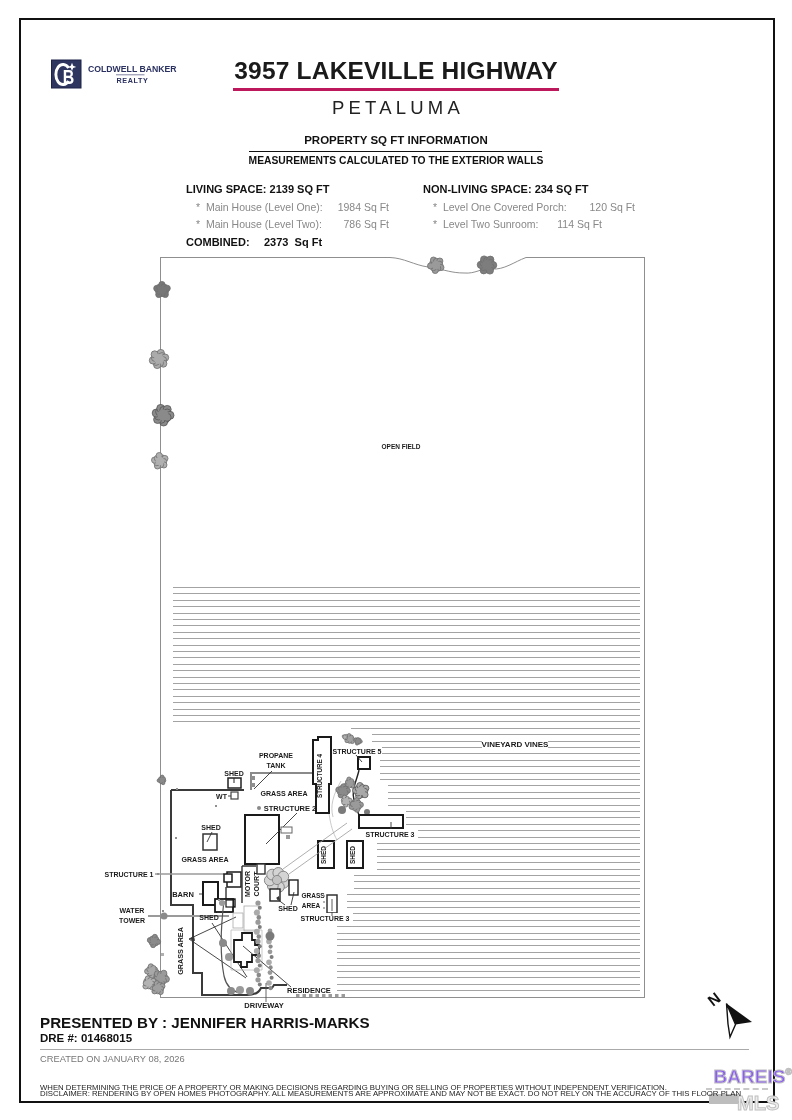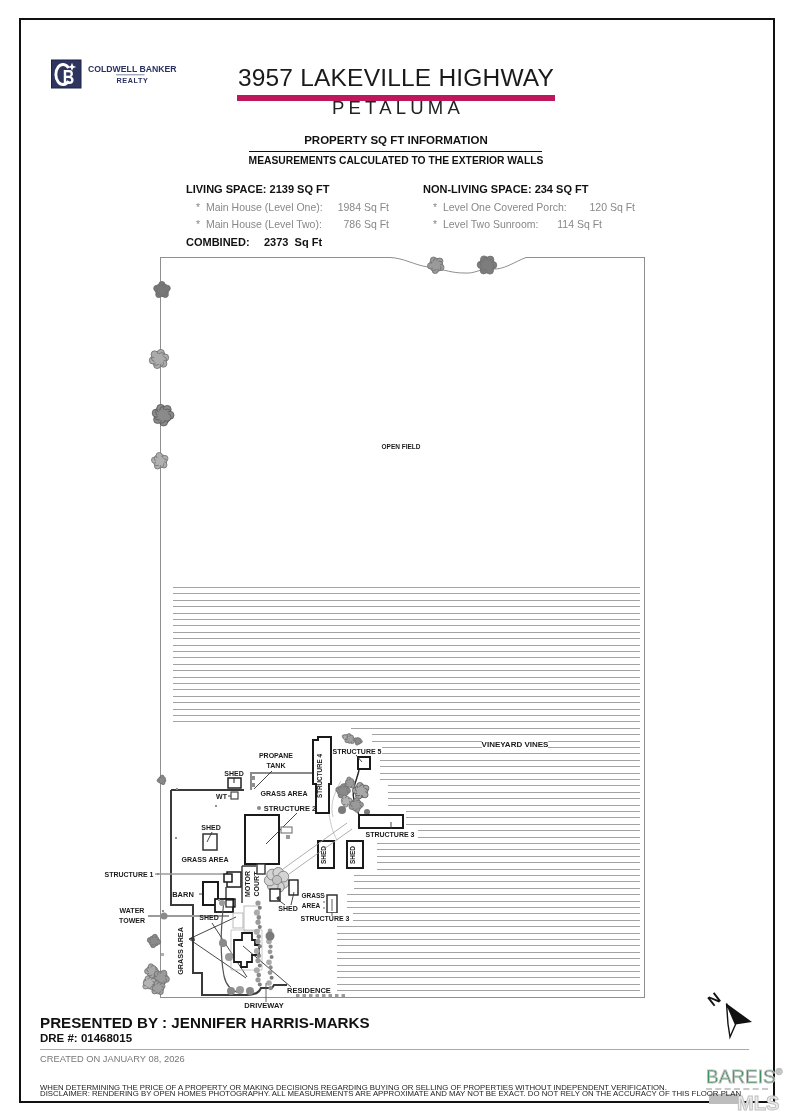--- a/index.html
+++ b/index.html
@@ -19,21 +19,21 @@
   <text x="22.7" y="32.2" font-size="20.5" font-weight="bold" fill="#fff" textLength="11.5" lengthAdjust="spacingAndGlyphs">B</text>
 
   <path d="M32,10.7 L33.2,13.7 L36.2,14.9 L33.2,16.1 L32,19.1 L30.8,16.1 L27.8,14.9 L30.8,13.7 Z" fill="#fff"></path>
 
   <text x="48" y="20" font-size="8.7" font-weight="bold" fill="#2a3160" letter-spacing="0">COLDWELL BANKER</text>
   <line x1="76" y1="22.8" x2="104.5" y2="22.8" stroke="#2a3160" stroke-width="0.6"></line>
   <text x="76.5" y="30.5" font-size="7.2" font-weight="bold" fill="#2a3160" letter-spacing="0.6">REALTY</text>
 </svg>
 
 <div class="abs" style="left:0; top:57px; width:792px; text-align:center;">
-  <span style="display:inline-block; font-size:24.5px; font-weight:normal; color:#1a1a1a; letter-spacing:0.2px; border-bottom:6px solid #be185d; padding:0 1px 3px 1px;margin-top:7px;">3957 LAKEVILLE HIGHWAY</span>
+  <span style="display:inline-block; font-size:24.5px; font-weight:bold; color:#1a1a1a; letter-spacing:0.2px; border-bottom:3px solid #be185d; padding:0 1px 3px 1px;">3957 LAKEVILLE HIGHWAY</span>
 </div>
 
 <div class="abs" style="left:2px; top:97px; width:792px; text-align:center; font-size:18.5px; color:#222; letter-spacing:4.2px;">PETALUMA</div>
 
 <div class="abs" style="left:0; top:134px; width:792px; text-align:center; font-size:11.5px; font-weight:bold; color:#111;">PROPERTY SQ FT INFORMATION</div>
 <div class="abs" style="left:249px; top:151px; width:293px; border-top:1.5px solid #111;"></div>
 <div class="abs" style="left:0; top:155px; width:792px; text-align:center; font-size:10.3px; font-weight:bold; color:#111;">MEASUREMENTS CALCULATED TO THE EXTERIOR WALLS</div>
 
 <div class="abs" style="left:186px; top:183px; font-size:11px; font-weight:bold; color:#111; white-space:nowrap;">LIVING SPACE: 2139 SQ FT</div>
 <div class="abs" style="left:196px; top:201px; font-size:10.5px; color:#888; white-space:nowrap;">*&nbsp;&nbsp;Main House (Level One):</div>
@@ -612,17 +612,17 @@
 <div class="abs" style="z-index:3; left:40px; top:1069px; font-size:7.8px; color:#222; white-space:nowrap;margin-top:20px;">DISCLAIMER: RENDERING BY OPEN HOMES PHOTOGRAPHY. ALL MEASUREMENTS ARE APPROXIMATE AND MAY NOT BE EXACT. DO NOT RELY ON THE ACCURACY OF THIS FLOOR PLAN</div>
 <div class="abs" style="z-index:3; left:40px; top:1083px; font-size:7.75px; color:#222; white-space:nowrap;">WHEN DETERMINING THE PRICE OF A PROPERTY OR MAKING DECISIONS REGARDING BUYING OR SELLING OF PROPERTIES WITHOUT INDEPENDENT VERIFICATION.</div>
 
 <svg class="abs" style="left:690px; top:980px;" width="102" height="70" viewBox="0 0 102 70">
   <text x="23" y="27" font-size="15.5" font-weight="bold" fill="#111" transform="rotate(-38 23 27)">N</text>
   <polygon points="36.5,23.5 62,42 45.5,44.5" fill="#111"></polygon>
   <polygon points="36.5,23.5 45.5,44.5 40,57 38,44" fill="#fff" stroke="#111" stroke-width="1.4"></polygon>
 </svg>
 
 <div class="abs" style="z-index:1; left:706px; top:1066px; width:86px; overflow:hidden; height:54px;">
-  <div style="font-size:19px; font-weight:normal; color:#15803d; -webkit-text-stroke:1px #c0c0c0; letter-spacing:0px; white-space:nowrap;">BAREIS<span style="font-size:9px; vertical-align:8px;">®</span></div>
+  <div style="font-size:19px; font-weight:bold; color:#8b5cf6; -webkit-text-stroke:1px #c0c0c0; letter-spacing:0px; white-space:nowrap;text-align:right;">BAREIS<span style="font-size:9px; vertical-align:8px;">®</span></div>
   <div style="margin-top:0px; border-top:2px dashed #c8c8c8; width:62px;"></div>
   <div style="position:absolute; left:3px; top:28px; width:29px; height:10px; background:#bdbdbd;"></div>
   <div style="position:absolute; left:31px; top:26px; font-size:20px; font-weight:bold; color:#ededed; -webkit-text-stroke:1px #c0c0c0;">MLS</div>
 </div>
 
 </body></html>

